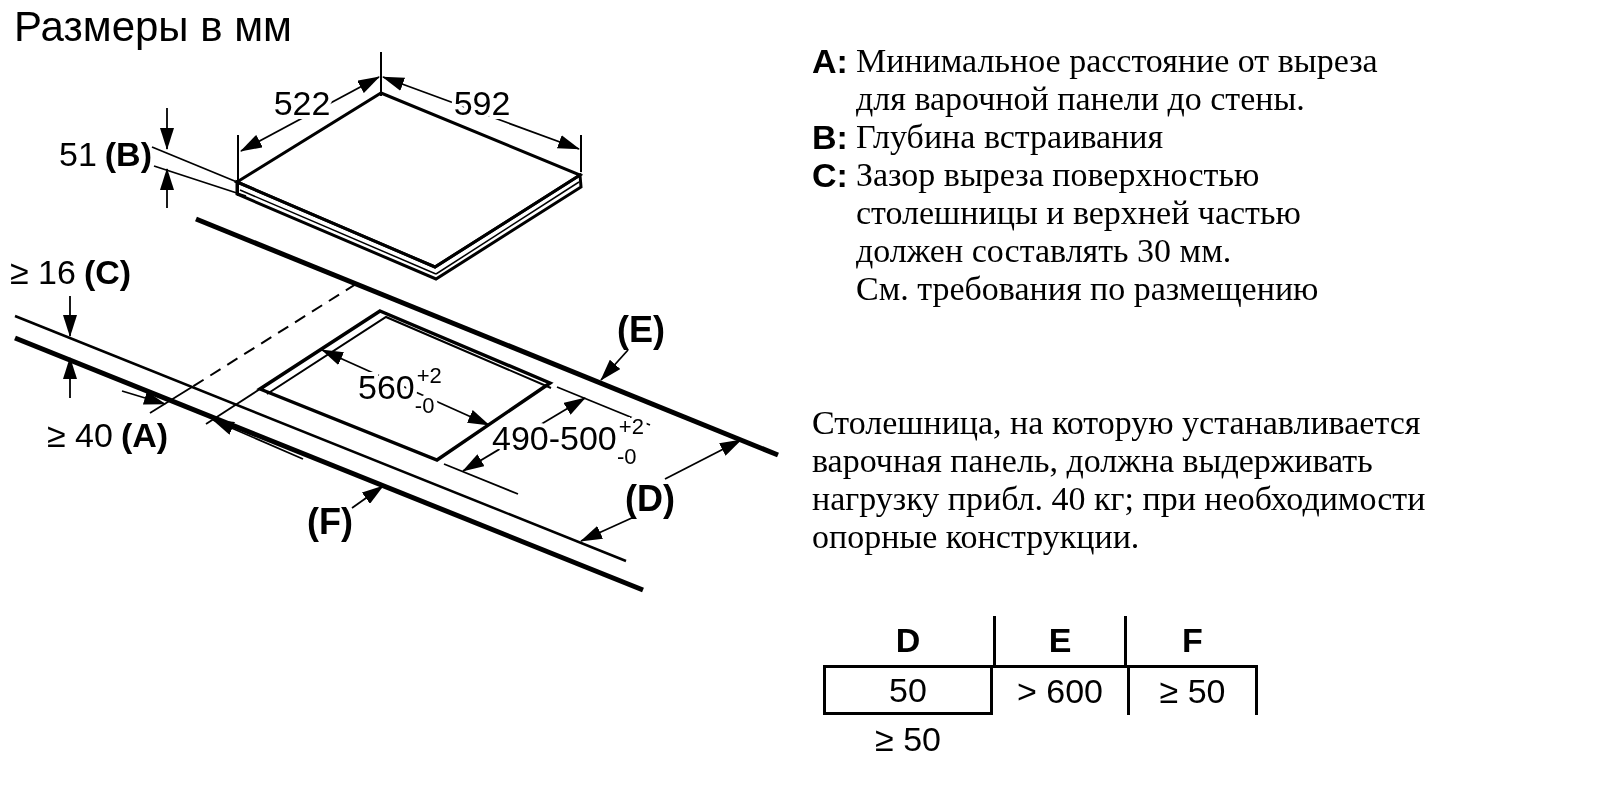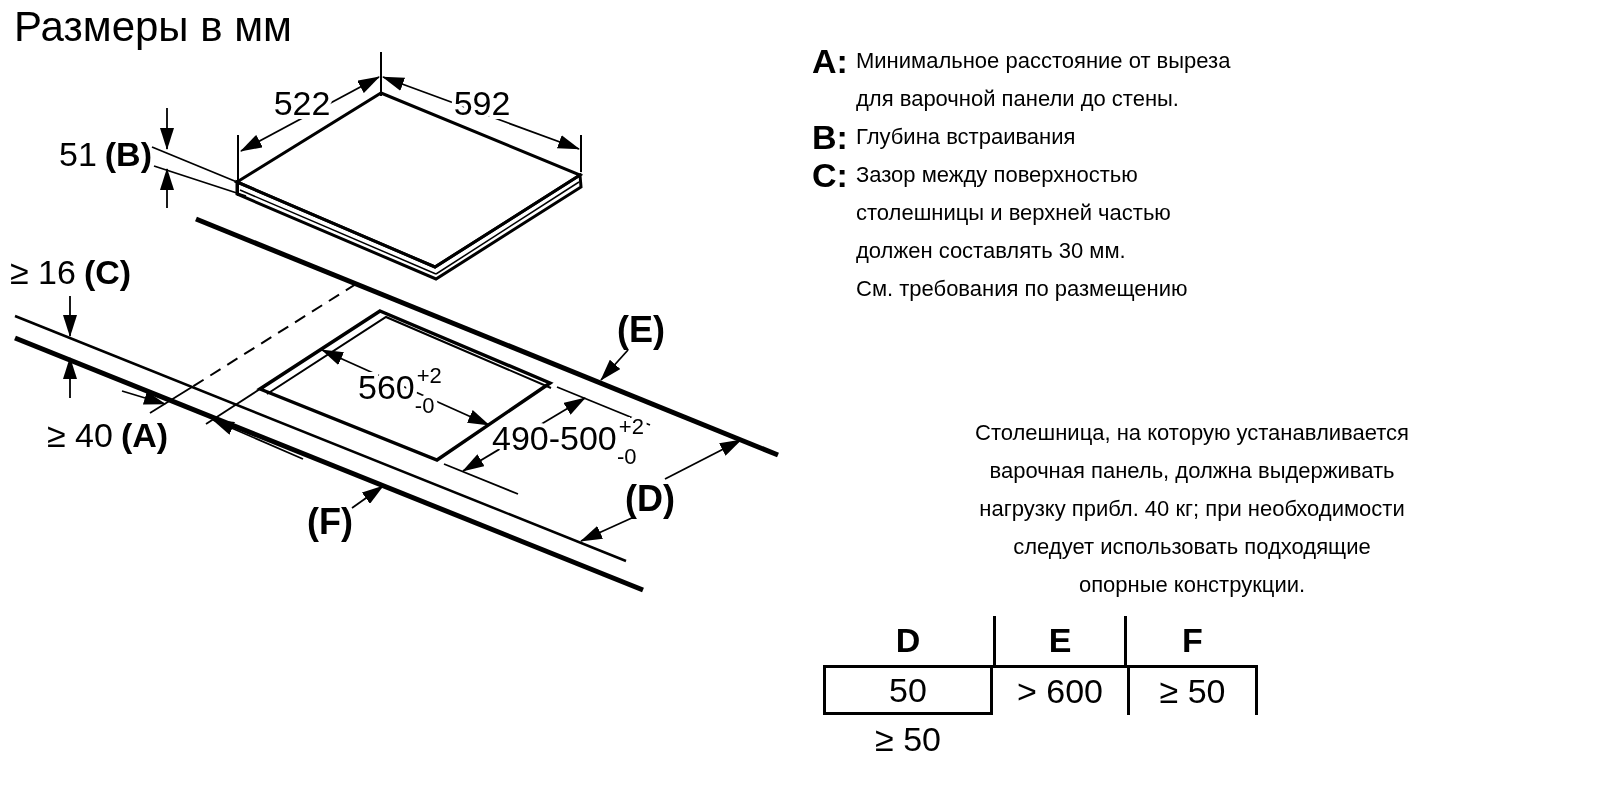--- a/index.html
+++ b/index.html
@@ -31,22 +31,22 @@
   #diagram text.halo { paint-order:stroke; stroke:#fff; stroke-width:8px; }
   #diagram .small { font-size:22px; }
   #diagram .bold { font-weight:bold; }
   #diagram .big { font-size:36px; font-weight:bold; }
   #ah path, #ahr path { fill:var(--ink); stroke:none; }
   
   .right-col { position:absolute; left:812px; top:0; width:760px; }
   .legend { position:absolute; left:0; top:42px; width:760px; }
   .legend-entry { position:relative; padding-left:44px; }
   .legend-key { position:absolute; left:0; top:0; font-weight:bold; font-size:34px; line-height:38px; }
-  .tline { font-size:22px; line-height:38px; white-space:nowrap; }
-  .paragraph { position:absolute; left:0; top:414px; width:760px;text-align:center; }
+  .tline { font-size:34px; line-height:38px; white-space:nowrap;font-family:Liberation Serif, serif; }
+  .paragraph { position:absolute; left:0; top:404px; width:760px; }
   
   .spec-table {
     position:absolute; left:823px; top:616px; width:437px;
     display:grid; grid-template-columns:170px 134px 131px;
     grid-template-rows:52px 47px 49px;
   }
   .cell { display:flex; align-items:center; justify-content:center;
           font-size:34px; }
   .cell.head { font-weight:bold; }
   .cell.hline { border-bottom:3px solid var(--ink); }
@@ -142,32 +142,31 @@
       <span class="legend-key">A:</span>
       <div class="tline">Минимальное расстояние от выреза</div>
       <div class="tline">для варочной панели до стены.</div>
     </div>
     <div class="legend-entry">
       <span class="legend-key">B:</span>
       <div class="tline">Глубина встраивания</div>
     </div>
     <div class="legend-entry">
       <span class="legend-key">C:</span>
-      <div class="tline">Зазор между поверхностью</div>
+      <div class="tline">Зазор выреза поверхностью</div>
       <div class="tline">столешницы и верхней частью</div>
       <div class="tline">должен составлять 30 мм.</div>
       <div class="tline">См. требования по размещению</div>
     </div>
   </div>
 
   <div class="paragraph">
     <div class="tline">Столешница, на которую устанавливается</div>
     <div class="tline">варочная панель, должна выдерживать</div>
     <div class="tline">нагрузку прибл. 40 кг; при необходимости</div>
-    <div class="tline">следует использовать подходящие</div>
     <div class="tline">опорные конструкции.</div>
   </div>
 
 </div>
 
 <div class="spec-table">
   <div class="cell head hline">D</div>
   <div class="cell head hline vline">E</div>
   <div class="cell head hline">F</div>
 

